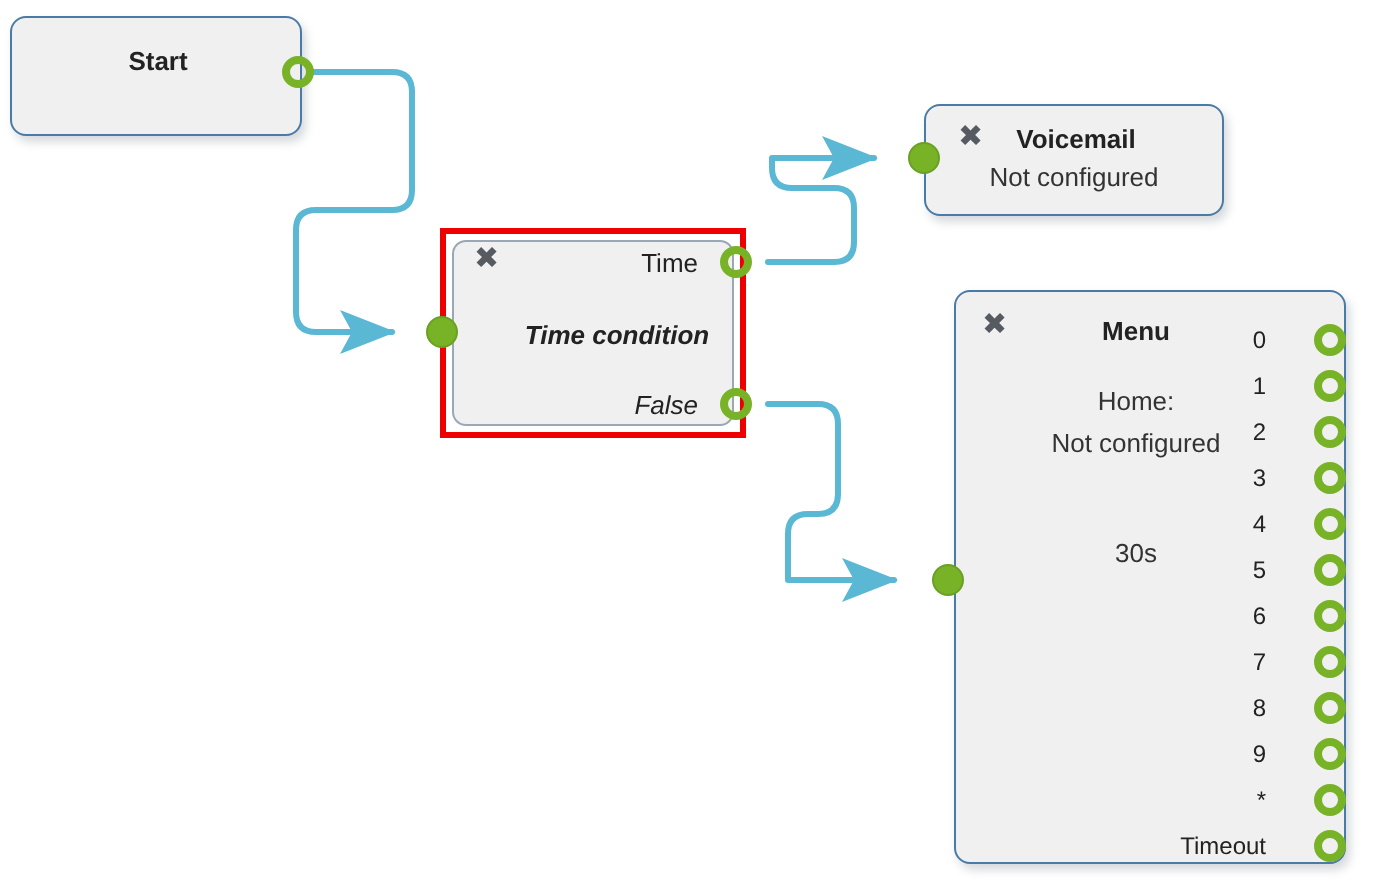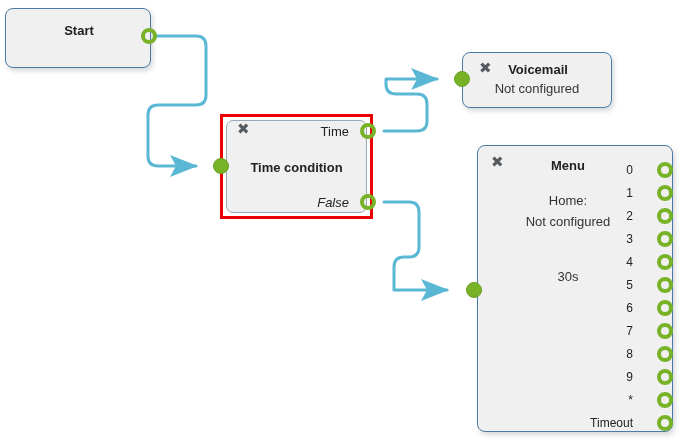--- a/index.html
+++ b/index.html
@@ -130,21 +130,21 @@
   <div class="node" style="left:5px; top:8px; width:146px; height:60px;">
     <div class="title" style="left:0; top:14px; width:146px;">Start</div>
   </div>
   <div class="port out" style="left:141px; top:28px;"></div>
 
   <div class="node selected" style="left:220px; top:114px; width:153px; height:105px;">
     <div class="inner"></div>
     <div class="sel-ring"></div>
   </div>
   <div class="close-icon" style="left:237px; top:122px;">✖</div>
-  <div class="title" style="left:220px; top:160px; width:153px;">Time condition</div>
+  <div class="title" style="left:232px; top:160px; width:153px;font-style:italic;">Time condition</div>
   <div class="branch-label" style="left:276px; top:124px; width:73px;">Time</div>
   <div class="branch-label" style="left:276px; top:195px; width:73px;font-style:italic;">False</div>
   <div class="port in" style="left:213px; top:158px;"></div>
   <div class="port out" style="left:360px; top:123px;"></div>
   <div class="port out" style="left:360px; top:194px;"></div>
 
   <div class="node" style="left:462px; top:52px; width:150px; height:56px;">
     <div class="close-icon" style="left:16px; top:8px;">✖</div>
     <div class="title" style="left:0; top:9px; width:150px;">Voicemail</div>
     <div class="subtext" style="top:28px;">Not configured</div>

